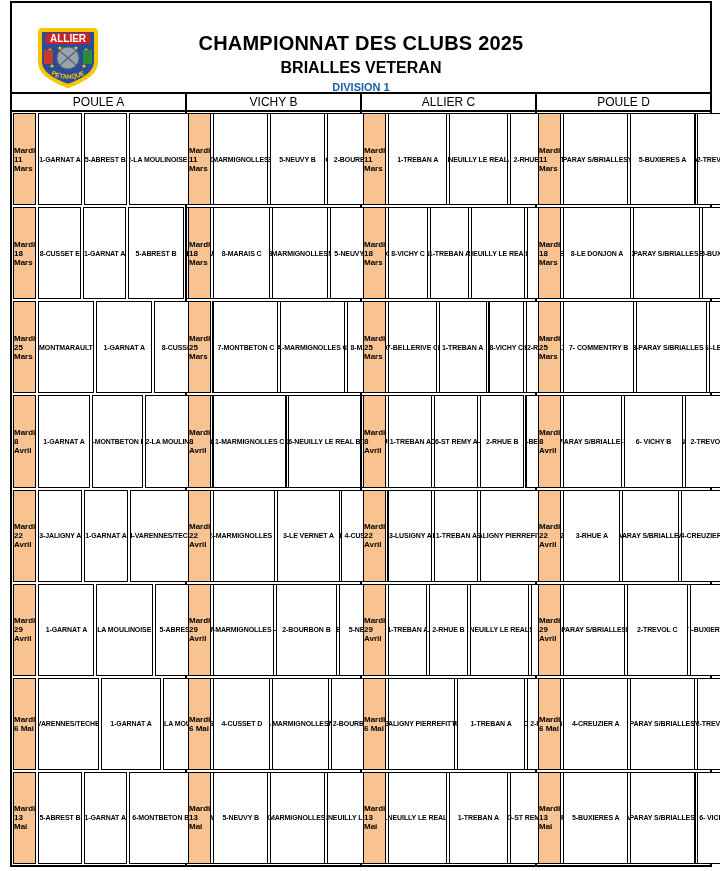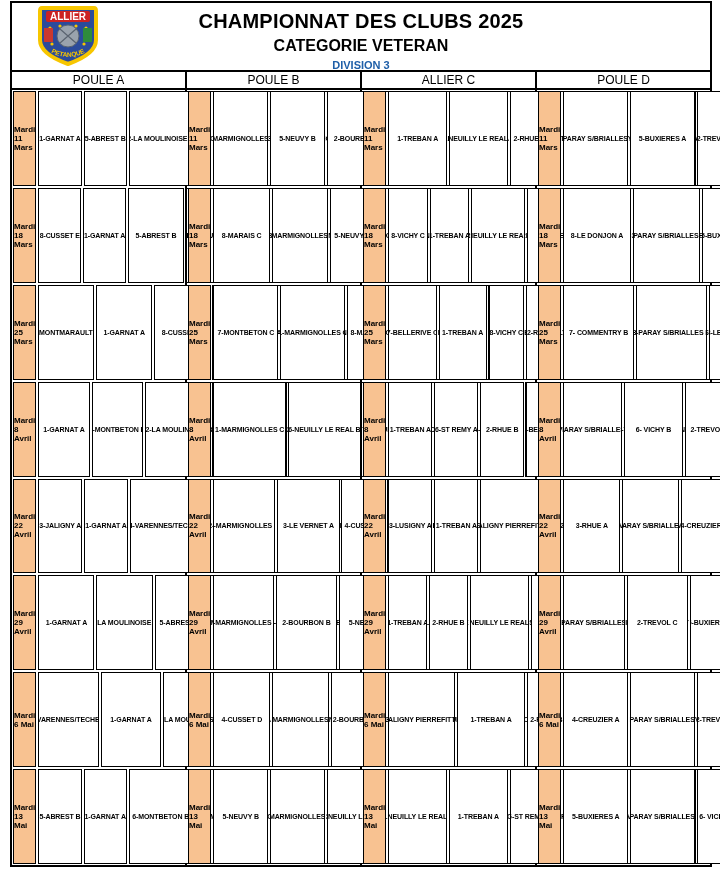--- a/index.html
+++ b/index.html
@@ -2,21 +2,21 @@
 <html><head>
 <meta charset="utf-8">
 <style>
   * { margin:0; padding:0; box-sizing:border-box; }
   body { background:#e8e8e8; font-family:"Liberation Sans", sans-serif; }
   .page { width:720px; height:871px; background:#fff; position:relative; margin:0 auto; overflow:hidden; }
   .frame { position:absolute; left:10px; top:1px; width:702px; height:866px;
            border:2px solid #000; display:flex; flex-direction:column; background:#fff; }
 
   
-  .doc-header { height:67px; position:relative; flex:0 0 auto; }
+  .doc-header { height:67px; position:relative; flex:0 0 auto;margin-top:22px; }
   .logo-wrap { position:absolute; left:18px; top:3px; width:76px; height:60px; }
   .titles { text-align:center; padding-top:7px;border-radius:13px; }
   .doc-title { font-size:20px; font-weight:bold; letter-spacing:0.2px; color:#000; }
   .doc-subtitle { font-size:16px; font-weight:bold; margin-top:4px; color:#000; }
   .doc-division { font-size:11px; font-weight:bold; margin-top:4px; }
 
   
   .pool-cols { flex:1; display:flex; border-top:2px solid #000; }
   .pool-col { flex:1; display:flex; flex-direction:column; border-right:2px solid #000; min-width:0; }
   .pool-col:last-child { border-right:none;justify-content:space-between; }
@@ -61,22 +61,22 @@
           <circle cx="38" cy="30" r="11" fill="#9aa3ad" stroke="#5a6470" stroke-width="1"></circle>
           <path d="M30 23 Q38 30 46 37 M30 37 Q38 30 46 23" stroke="#5a6470" stroke-width="1.2" fill="none"></path>
           <path d="M20 46 Q38 56 56 46" id="arcpath" fill="none" stroke="none"></path>
           <text font-size="6.5" font-weight="bold" fill="#F7C600" font-family="Liberation Sans, sans-serif">
             <textPath href="#arcpath" startOffset="50%" text-anchor="middle">PETANQUE</textPath>
           </text>
         </svg>
       </div>
       <div class="titles">
         <div class="doc-title">CHAMPIONNAT DES CLUBS 2025</div>
-        <div class="doc-subtitle">CATEGORIE VETERAN</div>
-        <div class="doc-division" id="division-line" style="color: rgb(31, 95, 168);">DIVISION 3</div>
+        <div class="doc-subtitle">BRIALLES VETERAN</div>
+        <div class="doc-division" id="division-line" style="color: rgb(31, 95, 168);">DIVISION 1</div>
       </div>
     </div>
 
     <div class="pool-cols" id="pool-cols">
         <div class="pool-col">
           <div class="pool-title">POULE A</div>
           <div class="rounds">
             <div class="round">
               <div class="date-cell" style="background: rgb(248, 194, 145);">Mardi 11 Mars</div>
               <div class="match-row">
@@ -225,21 +225,21 @@
                 <div class="team-cell">3-JALIGNY A</div>
               </div>
               <div class="match-row">
                 <div class="team-cell">8-CUSSET E</div>
                 <div class="team-cell">4-VARENNES/TECHE B</div>
               </div>
             </div>
           </div>
         </div>
         <div class="pool-col">
-          <div class="pool-title">POULE B</div>
+          <div class="pool-title">VICHY B</div>
           <div class="rounds">
             <div class="round">
               <div class="date-cell" style="background: rgb(248, 194, 145);">Mardi 11 Mars</div>
               <div class="match-row">
                 <div class="team-cell">1-MARMIGNOLLES C</div>
                 <div class="team-cell">5-NEUVY B</div>
               </div>
               <div class="match-row">
                 <div class="team-cell">2-BOURBON B</div>
                 <div class="team-cell">6-NEUILLY LE REAL B</div>

